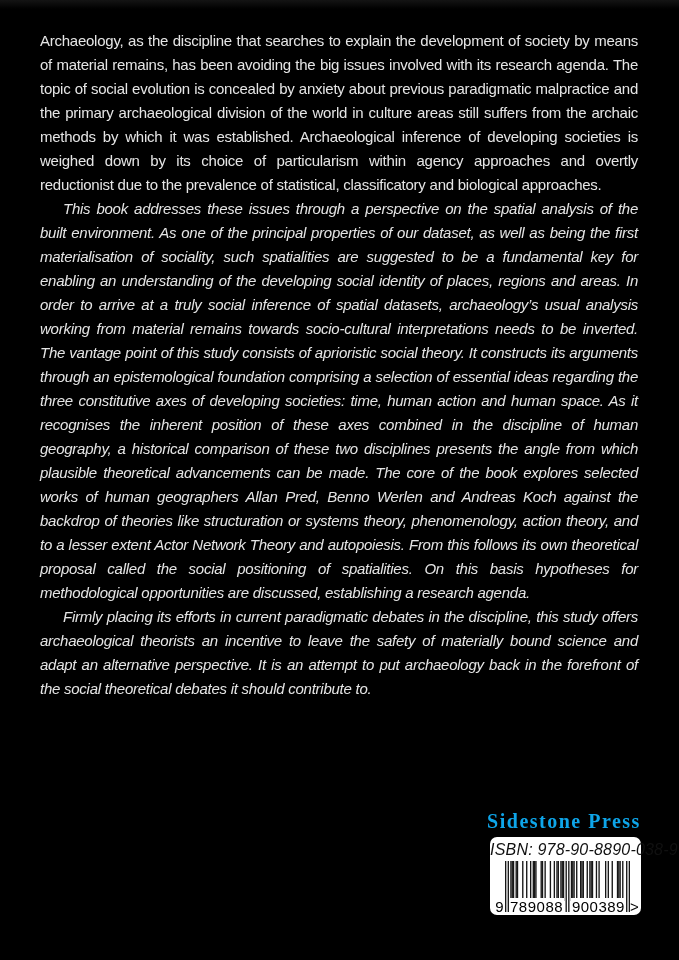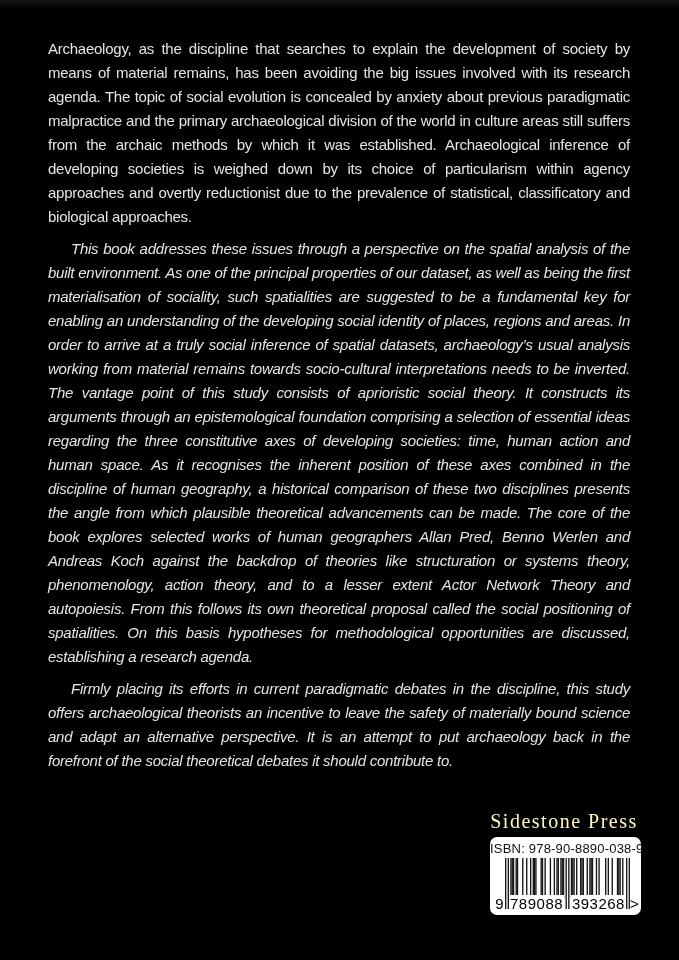--- a/index.html
+++ b/index.html
@@ -24,54 +24,55 @@
     position: absolute;
     left: 40px;
     top: 29px;
     width: 598px;
     color: #e5e5e5;
     font-size: 15px;
     line-height: 24px;
     letter-spacing: -0.25px;
     text-align: justify;
   }
-  .blurb p { margin: 8px; }
+  .blurb p { margin: 0; }
   .blurb p + p { text-indent: 23px; font-style: italic; }
 
   .publisher {
     position: absolute;
     top: 810px;
     left: 464px;
     width: 200px;
     text-align: center;
     font-family: "Liberation Serif", serif;
-    font-weight: normal;
+    font-weight: bold;
     font-size: 20px;
     letter-spacing: 1.5px;
-    color: #fef9c3;
+    color: #0ea5e9;
     white-space: nowrap;
   }
 
   .barcode-box {
     position: absolute;
     left: 490px;
     top: 837px;
     width: 151px;
     height: 78px;
     background: #fff;
     border-radius: 7px;
     color: #000;
   }
   .isbn-label {
     padding-top: 4px;
     text-align: center;
-    font-size: 13px;
+    font-size: 16px;
     letter-spacing: 0.2px;
     color: #101010;
     white-space: nowrap;
+    font-style: italic;
   }
   .bars {
     position: relative;
     margin: 2px 11px 0 15px;
     height: 51px;
   }
   .bars svg {
     display: block;
     width: 100%;
     height: 100%;
@@ -155,19 +156,19 @@
           <rect x="85" y="0" width="1.02" height="40"></rect>
           <rect x="86" y="0" width="1.02" height="40"></rect>
           <rect x="87" y="0" width="1.02" height="40"></rect>
           <rect x="89" y="0" width="1.02" height="40"></rect>
           <rect x="92" y="0" width="1.02" height="51"></rect>
           <rect x="94" y="0" width="1.02" height="51"></rect>
         </svg>
       <div class="digits">
         <span class="d9">9</span>
         <span class="g g1">789088</span>
-        <span class="g g2">393268</span>
+        <span class="g g2">900389</span>
         <span class="arrow">&gt;</span>
       </div>
     </div>
   </div>
 
 </div>
 
 </body></html>

